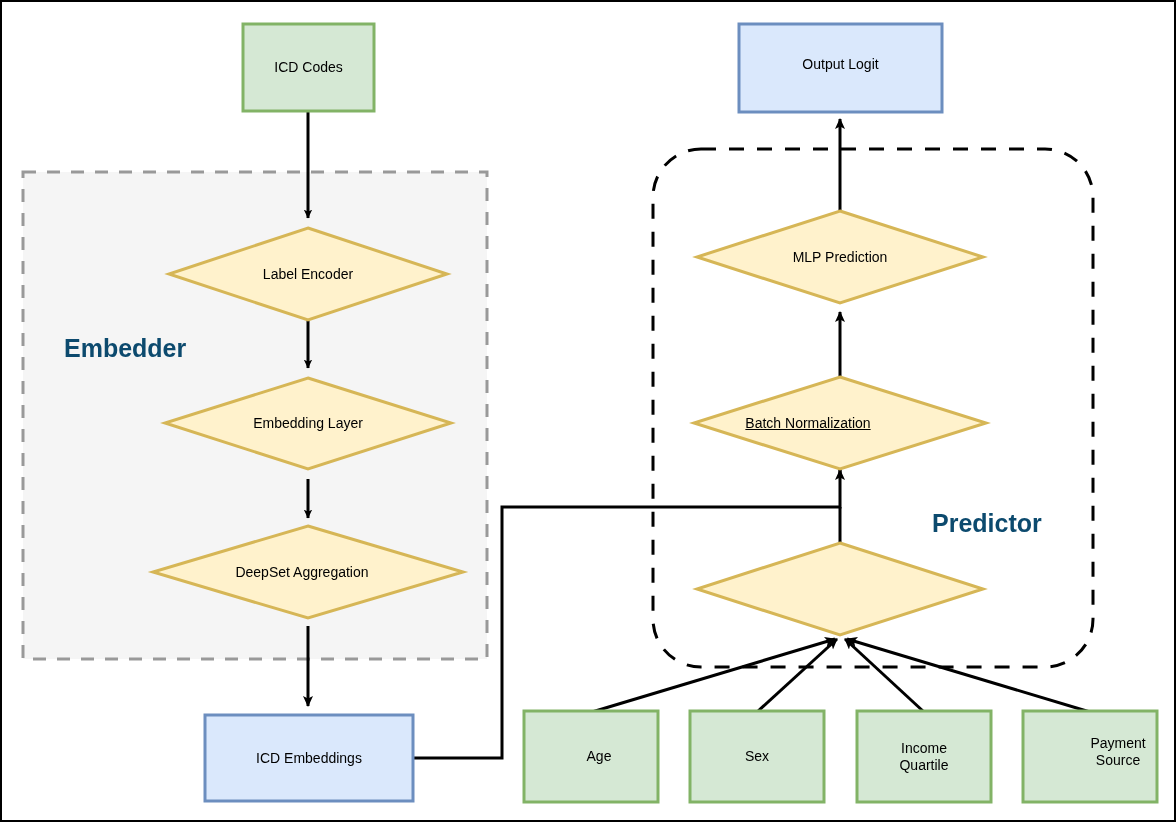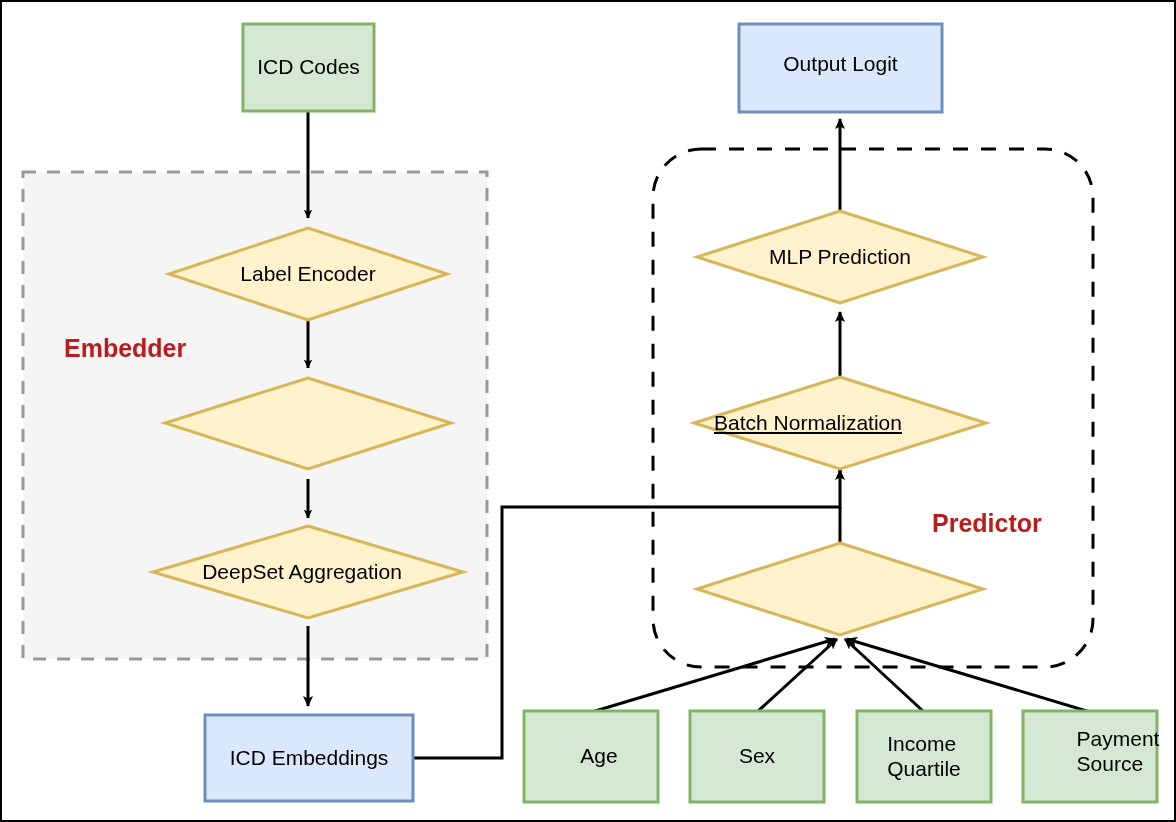--- a/index.html
+++ b/index.html
@@ -26,31 +26,32 @@
     pointer-events: none;
   }
   svg.layer * { pointer-events: auto; }
 
   
   .node-label {
     position: absolute;
     display: flex;
     align-items: center;
     justify-content: center;
+    text-align: center;
     color: #000000;
-    font-size: 21px;
+    font-size: 14px;
     line-height: 1.18;
     white-space: pre-line;
     pointer-events: none;
   }
   .group-label {
     position: absolute;
     font-weight: bold;
     font-size: 25px;
-    color: #b91c1c;
+    color: #0c4a6e;
     white-space: nowrap;
   }
 </style>
 </head>
 <body>
 
 <div id="canvas">
 
   <svg class="layer" viewBox="0 0 1176 822">
     <defs>
@@ -103,20 +104,21 @@
     <rect x="522" y="709" width="134" height="91" fill="#D5E8D4" stroke="#82B366" stroke-width="3"></rect>
     <rect x="688" y="709" width="134" height="91" fill="#D5E8D4" stroke="#82B366" stroke-width="3"></rect>
     <rect x="855" y="709" width="134" height="91" fill="#D5E8D4" stroke="#82B366" stroke-width="3"></rect>
     <rect x="1021" y="709" width="134" height="91" fill="#D5E8D4" stroke="#82B366" stroke-width="3"></rect>
   </svg>
 
   <div class="node-label" style="left:241px; top:22px; width:131px; height:87px;">ICD Codes</div>
 
   <div class="node-label" style="left:167px; top:248px; width:278px; height:48px;">Label Encoder</div>
 
+  <div class="node-label" style="left:163px; top:397px; width:286px; height:48px;">Embedding Layer</div>
 
   <div class="node-label" style="left:145px; top:546px; width:310px; height:48px;">DeepSet Aggregation</div>
 
   <div class="node-label" style="left:203px; top:713px; width:208px; height:86px;">ICD Embeddings</div>
 
   <div class="node-label" style="left:737px; top:22px; width:203px; height:80px;">Output Logit</div>
 
   <div class="node-label" style="left:695px; top:231px; width:286px; height:48px;">MLP Prediction</div>
 
   <div class="node-label" style="left:660px; top:397px; width:292px; height:48px;text-decoration:underline;">Batch Normalization</div>

